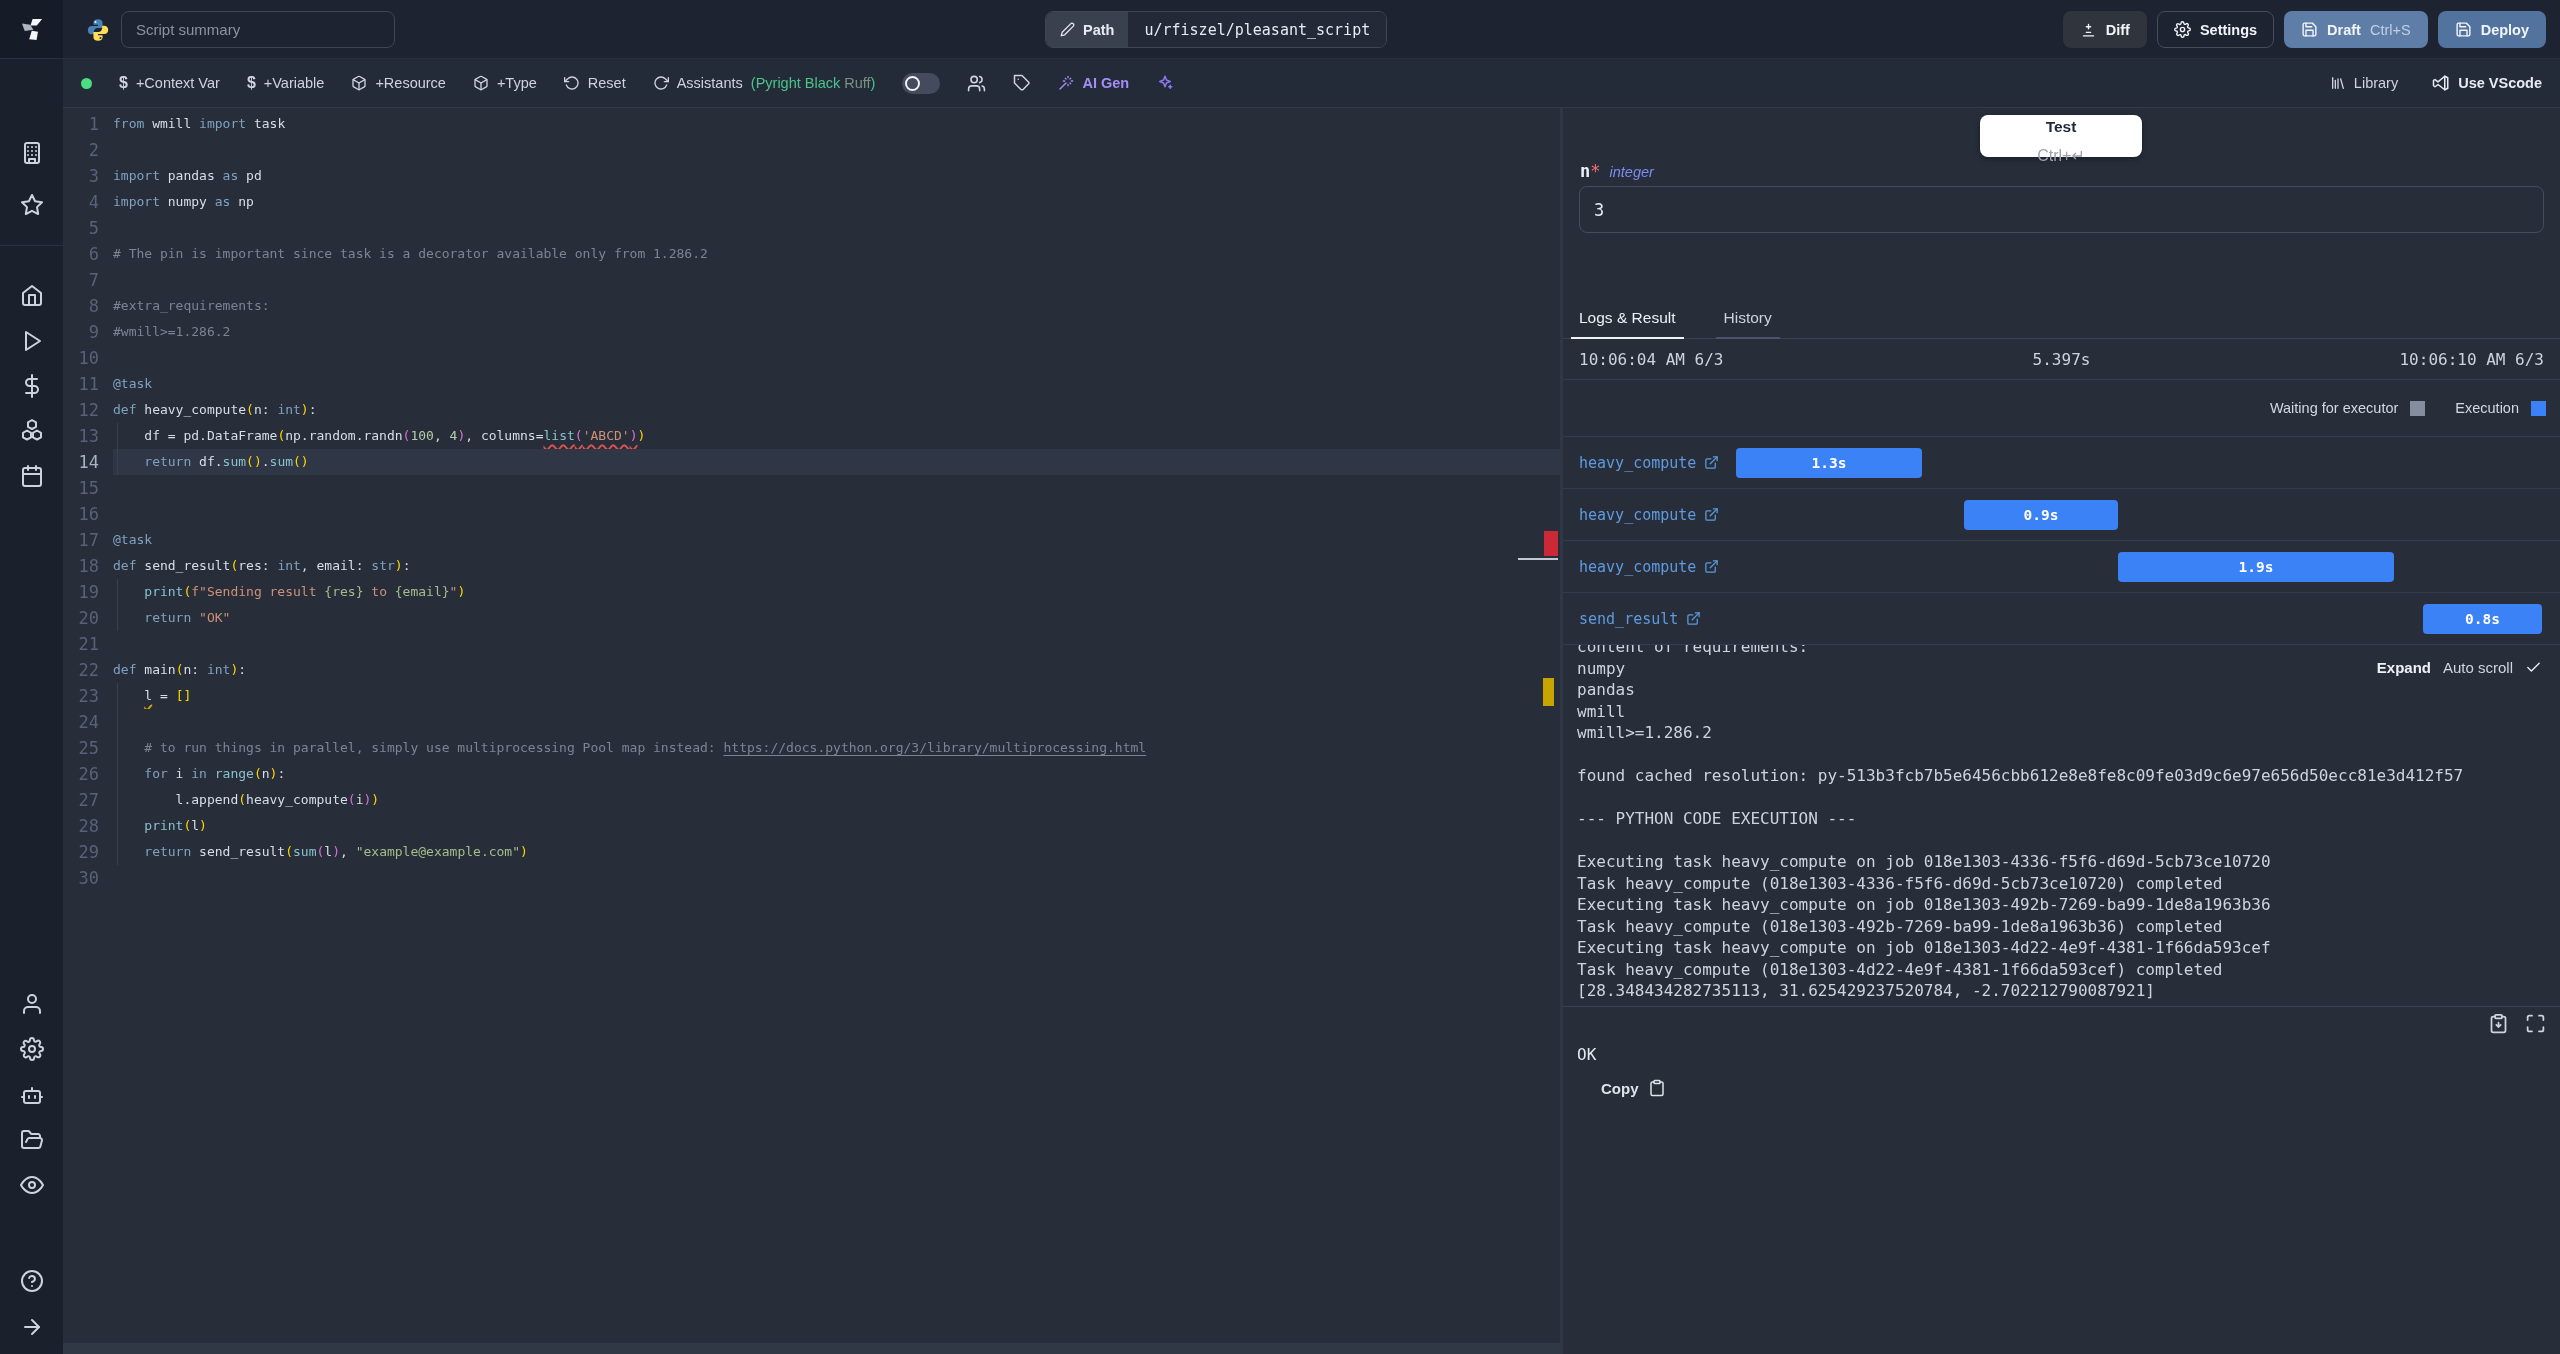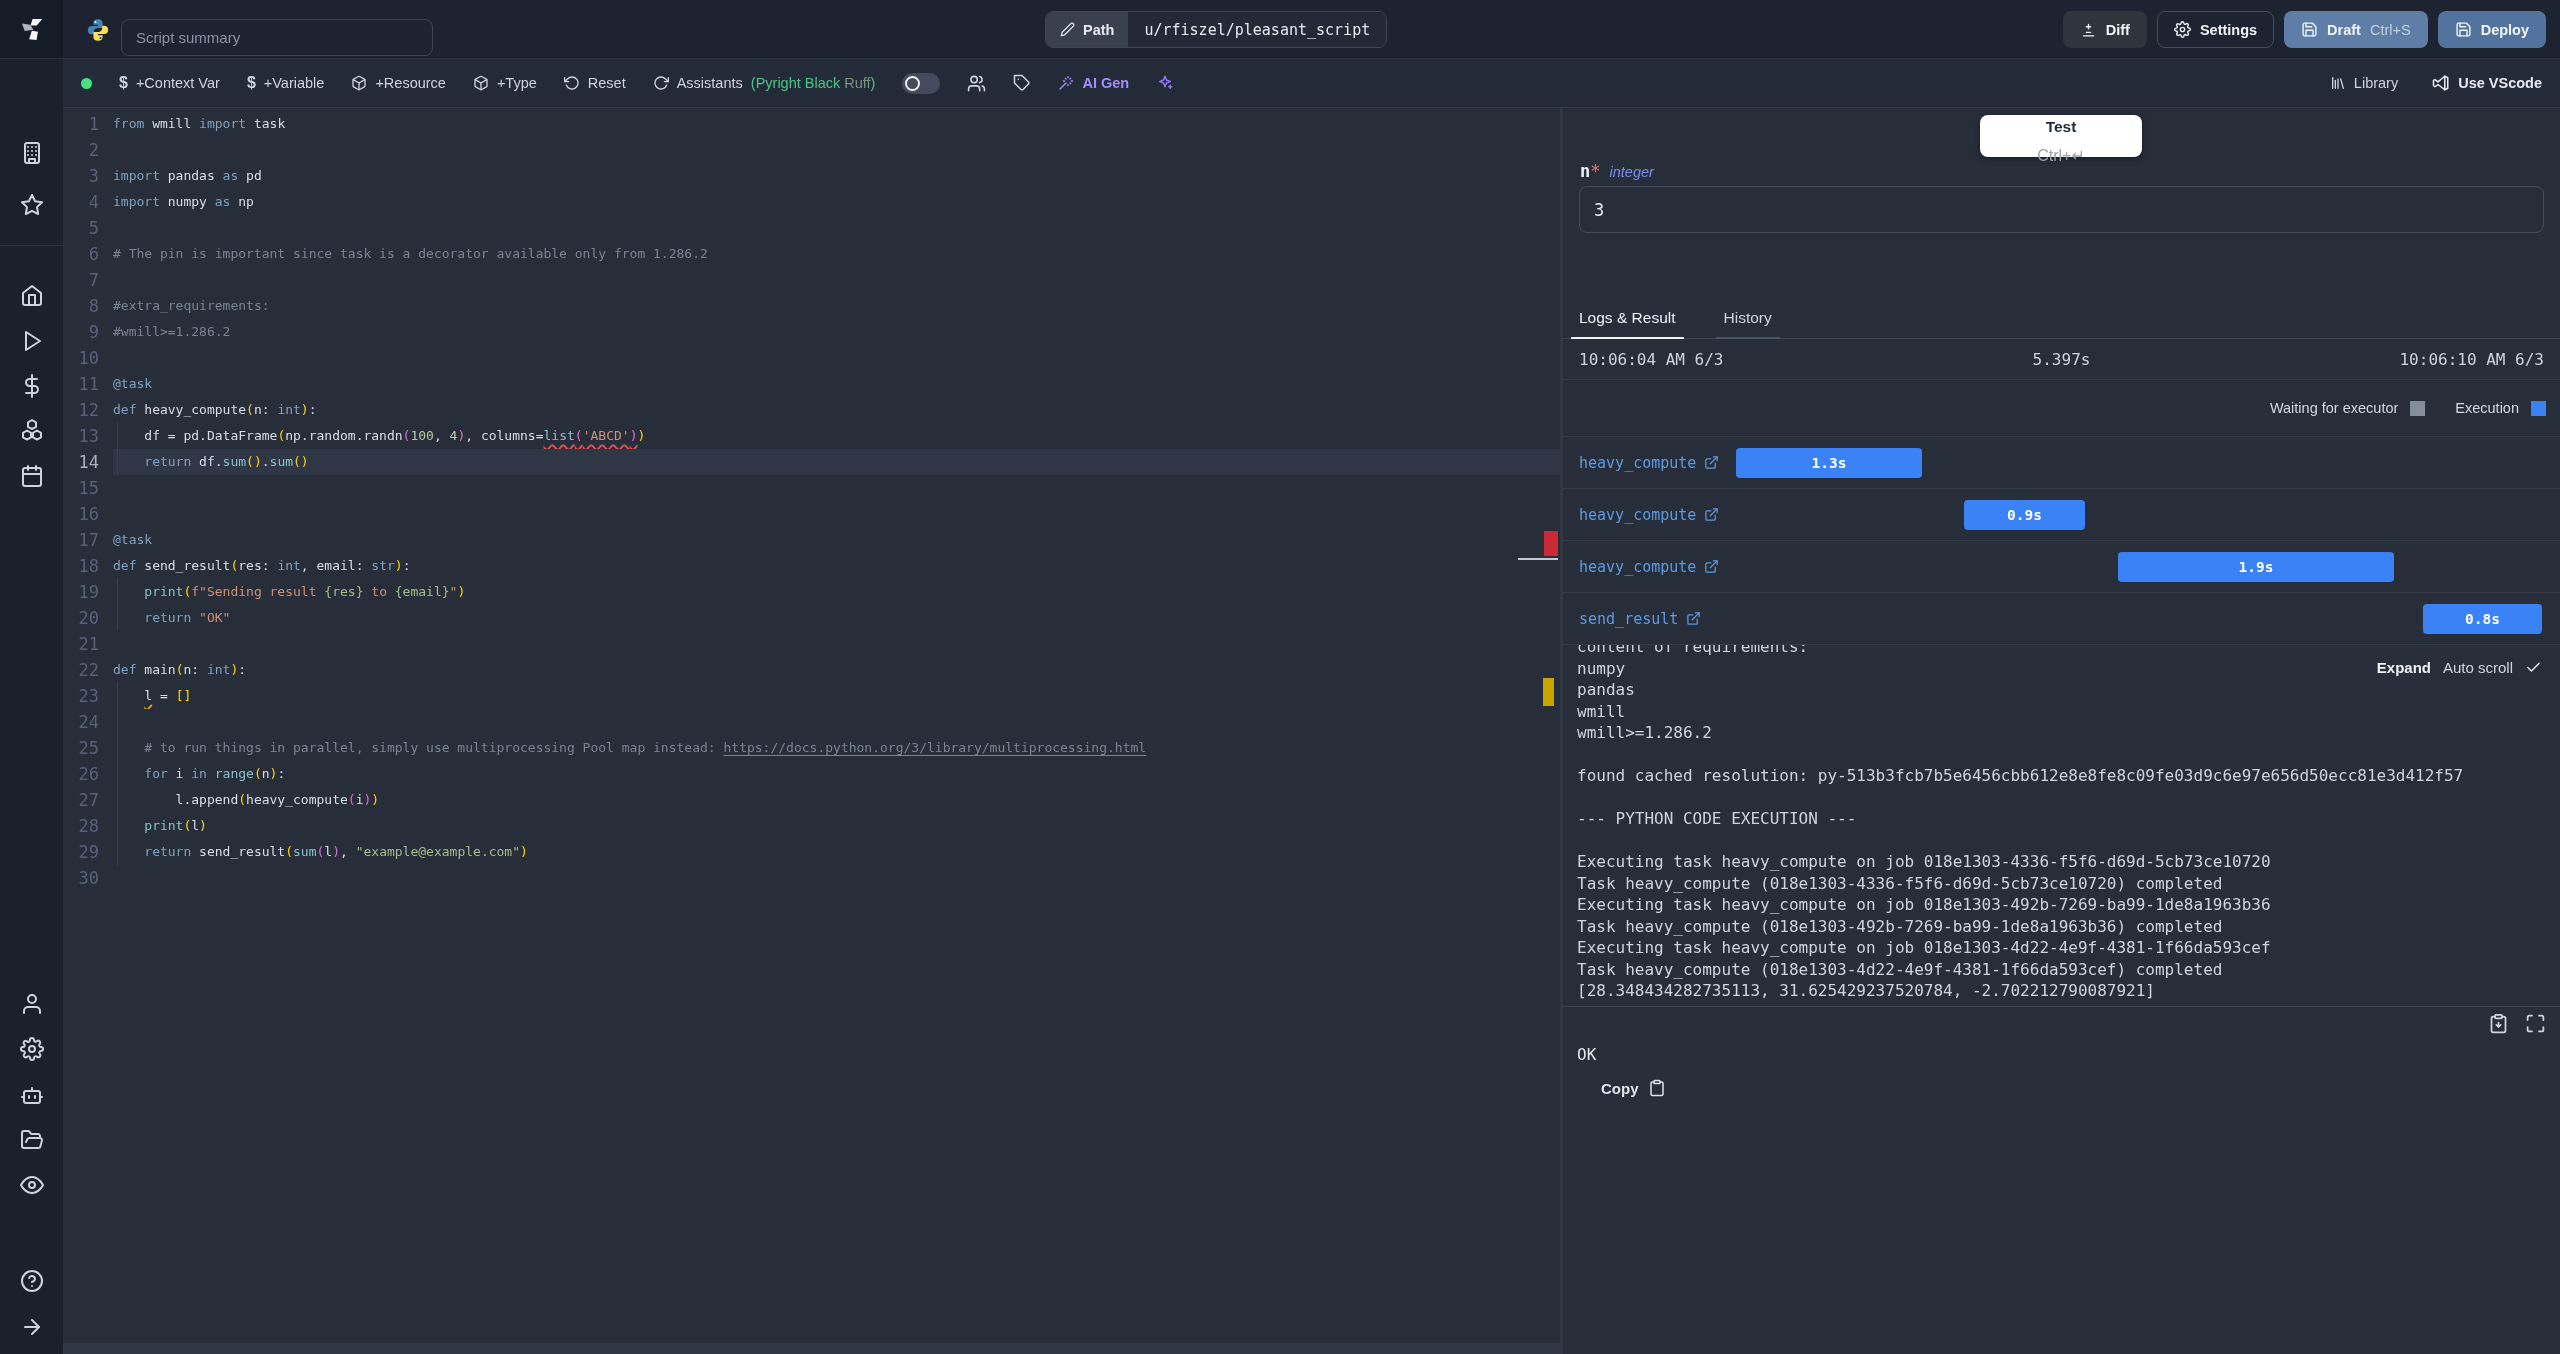--- a/index.html
+++ b/index.html
@@ -12,21 +12,21 @@
   .sidebar .logo-cell { position:absolute; left:0; top:0; width:63px; height:59px; background:#161c27;
                         display:flex; align-items:center; justify-content:center; border-bottom:1px solid #2a3140;}
   .side-sep { position:absolute; left:0; width:63px; border-top:1px solid #2a3140; }
   .side-ic { position:absolute; left:50%; transform:translateX(-50%); width:24px; height:24px; color:#cdd3dd; cursor:pointer; }
   .side-ic svg { width:24px; height:24px; display:block; }
 
   
   .topbar { position:absolute; left:63px; top:0; width:2497px; height:59px; background:#1d2330;
             border-bottom:1px solid #2a3140; }
   .py-ic { position:absolute; left:22px; top:17px; width:26px; height:26px; }
-  .summary-input { position:absolute; left:58px; top:19px; width:312px; height:37px; background:transparent;
+  .summary-input { position:absolute; left:58px; top:11px; width:274px; height:37px; background:transparent;
             border:1px solid #3e4554; border-radius:8px; color:#e7ebf2; padding:0 14px; font-size:15px; }
   .summary-input::placeholder { color:#8a93a3; }
   .path-chip { position:absolute; left:982px; top:11px; height:37px; display:flex; align-items:stretch;
             border:1px solid #3e4554; border-radius:8px; overflow:hidden; cursor:pointer; }
   .path-chip .seg1 { background:#39404e; display:flex; align-items:center; gap:8px; padding:12px 14px; color:#e7ebf2; font-size:14.5px; font-weight:700;}
   .path-chip .seg2 { background:#232936; display:flex; align-items:center; padding:0 16px; color:#e7ebf2;
             font-family:"DejaVu Sans Mono", monospace; font-size:15px; }
   .tb-right { position:absolute; right:14px; top:11px; display:flex; gap:10px; }
   .btn { height:37px; display:flex; align-items:center; gap:9px; padding:0 16px; border-radius:8px;
          font-size:14.5px; font-weight:700; color:#f1f4f8; cursor:pointer; border:1px solid transparent; }
@@ -495,21 +495,21 @@
       </div>
       <div class="g-row">
         <span class="g-label">
           <span>heavy_compute</span>
           <svg class="ln" viewBox="0 0 24 24">
             <path d="M18 13v6a2 2 0 0 1-2 2H5a2 2 0 0 1-2-2V8a2 2 0 0 1 2-2h6"></path>
             <polyline points="15 3 21 3 21 9"></polyline>
             <line x1="10" y1="14" x2="21" y2="3"></line>
           </svg>
         </span>
-        <div class="g-bar" style="left: 401px; width: 121px;">0.9s</div>
+        <div class="g-bar" style="left: 401px; width: 154px;">0.9s</div>
       </div>
       <div class="g-row">
         <span class="g-label">
           <span>heavy_compute</span>
           <svg class="ln" viewBox="0 0 24 24">
             <path d="M18 13v6a2 2 0 0 1-2 2H5a2 2 0 0 1-2-2V8a2 2 0 0 1 2-2h6"></path>
             <polyline points="15 3 21 3 21 9"></polyline>
             <line x1="10" y1="14" x2="21" y2="3"></line>
           </svg>
         </span>

